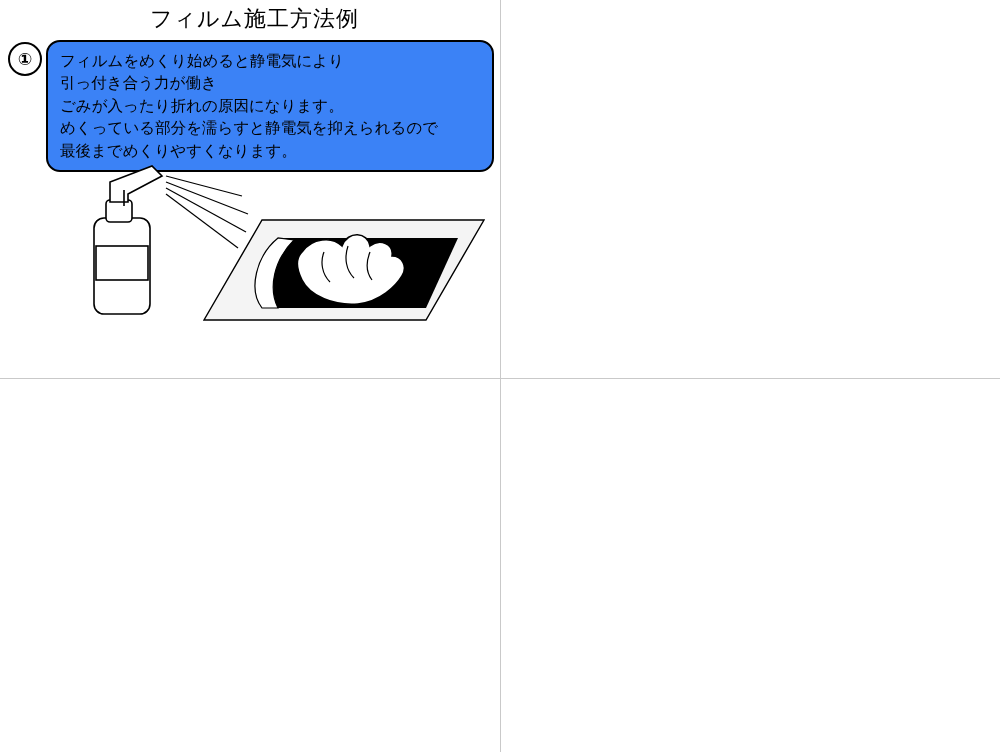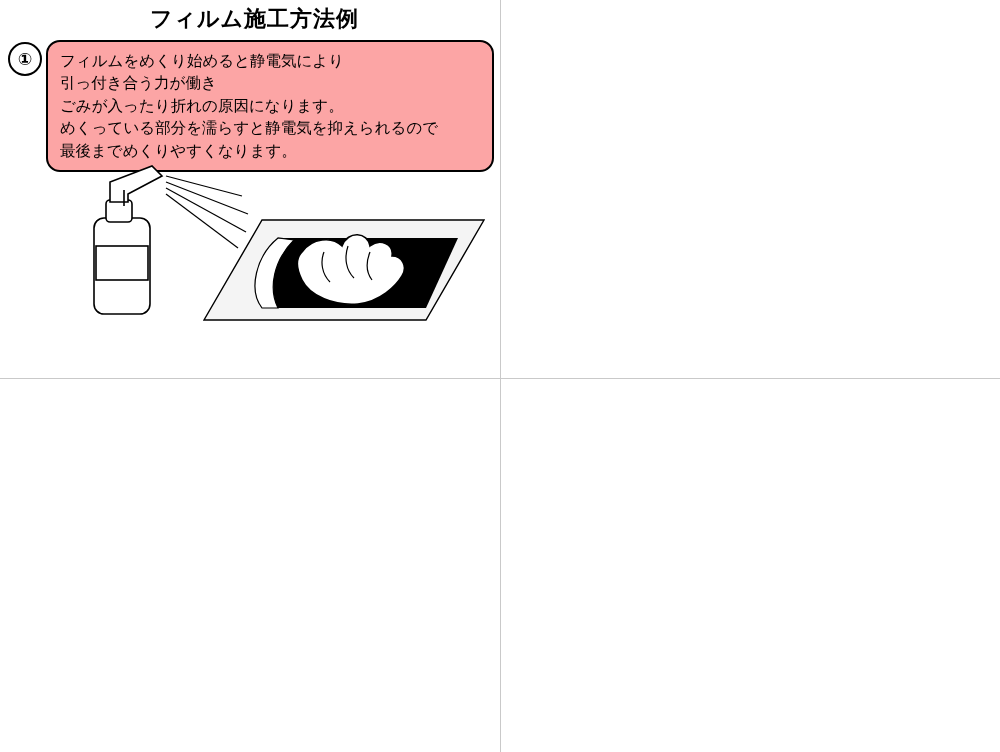--- a/index.html
+++ b/index.html
@@ -19,37 +19,37 @@
   #q2{left:0;top:378px;width:500px;height:374px;}
   #q3{left:500px;top:0;width:500px;height:378px;}
   #q4{left:500px;top:378px;width:500px;height:374px;}
 
   .vdiv{position:absolute;left:500px;top:0;width:1px;height:752px;background:#c9c9c9;}
   .hdiv{position:absolute;left:0;top:378px;width:1000px;height:1px;background:#c9c9c9;}
 
   
   .title{
     position:absolute;left:150px;top:4px;
-    font-size:22px;font-weight:bold;letter-spacing:1px;
+    font-size:22px;font-weight:normal;letter-spacing:1px;
   }
 
   
   .circ{
     position:absolute;
     width:30px;height:30px;border:2px solid #000;border-radius:50%;
     display:flex;align-items:center;justify-content:center;
     font-size:17px;font-weight:bold;line-height:1;
   }
   #c1{left:8px;top:42px;}
 
   
   .bubble{
     position:absolute;
     border:2px solid #000;border-radius:14px;
-    background:#fca5a5;
+    background:#3b82f6;
     padding:8px 12px;
     font-size:15.5px;line-height:1.45;
     white-space:pre-line;
   }
   #b1{left:46px;top:40px;width:420px;}
 
   
   .brand{position:absolute;text-align:center;}
   .brand .ww{
     font-size:21px;font-weight:bold;letter-spacing:-2px;

